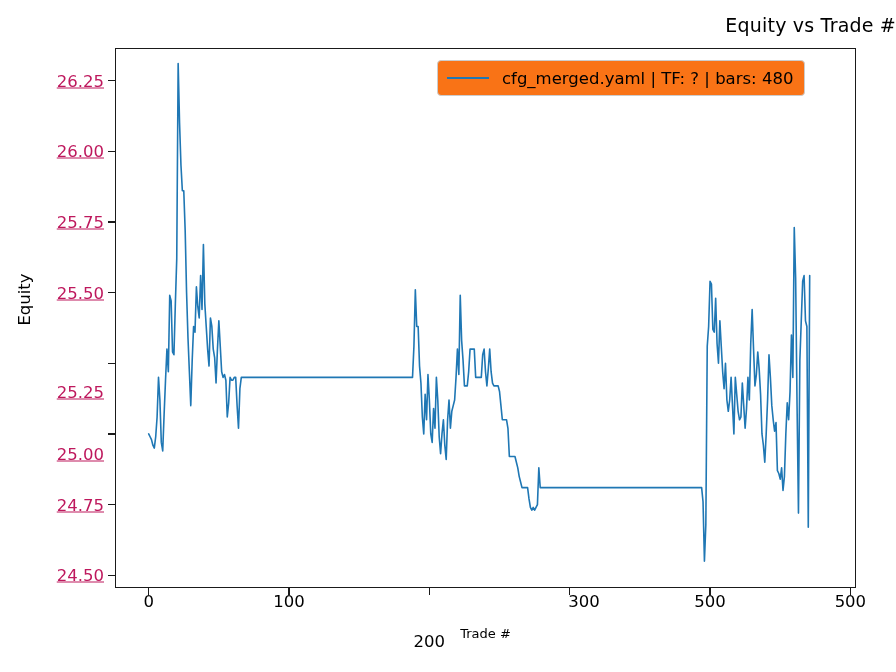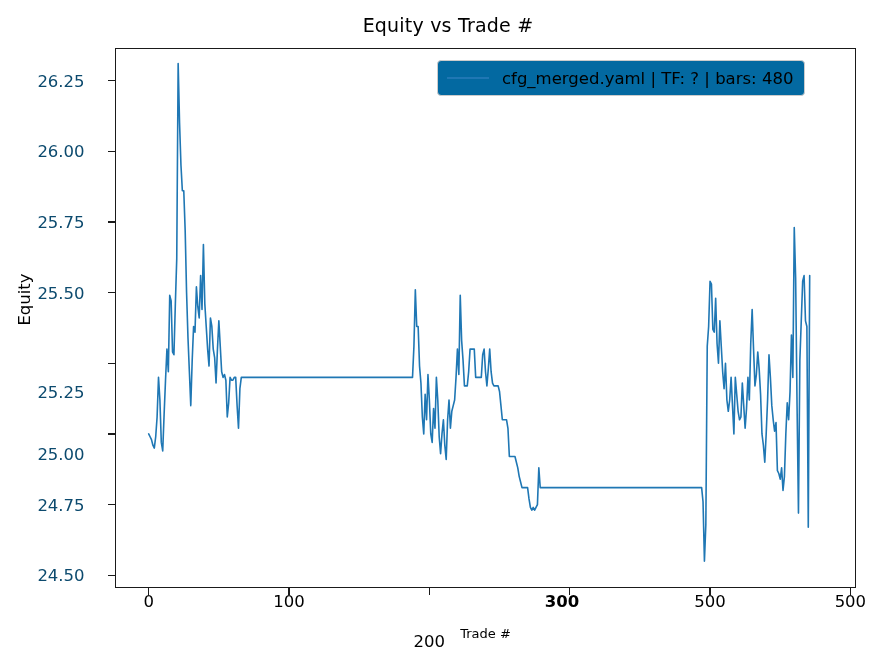--- a/index.html
+++ b/index.html
@@ -17,21 +17,21 @@
     position: relative;
     width: 896px;
     height: 672px;
     background: #ffffff;
   }
   #chart-title {
     position: absolute;
     left: 0;
     top: 14px;
     width: 896px;
-    text-align: center;
+    text-align: right;
     font-size: 19px;
     color: #000000;
     letter-spacing: 0.2px;
   }
   
   #axes-frame {
     position: absolute;
     left: 115px;
     top: 48px;
     width: 741px;
@@ -46,25 +46,26 @@
     top: 48px;
     width: 741px;
     height: 540px;
     overflow: hidden;
   }
   
   .ytick-label {
     position: absolute;
     right: 0;
     width: 86px;
-    text-align: center;
-    font-size: 16.5px;
-    color: #0c4a6e;
+    text-align: right;
+    font-size: 16.5px;
+    color: #be185d;
     transform: translateY(-50%);
     white-space: nowrap;
+    text-decoration: underline;
   }
   #ytick-labels {
     position: absolute;
     left: 0px;
     top: 48px;
     width: 104px;
     height: 540px;
   }
   .ytick-mark {
     position: absolute;
@@ -134,21 +135,21 @@
     position: absolute;
     left: 437px;
     top: 60px;
     height: 36px;
     display: flex;
     align-items: center;
     box-sizing: border-box;
     padding: 0 11px 0 9px;
     border: 1px solid #cccccc;
     border-radius: 4px;
-    background: #0369a1;
+    background: #f97316;
   }
   #legend-line-swatch {
     width: 42px;
     height: 0;
     border-top: 2.4px solid #1f77b4;
     margin-right: 13px;
     flex: none;
   }
   #legend-label {
     font-size: 16.5px;
@@ -197,21 +198,21 @@
       <div class="xtick-mark" style="left: 173.373px;"></div>
       <div class="xtick-mark" style="left: 313.714px;"></div>
       <div class="xtick-mark" style="left: 454.055px;"></div>
       <div class="xtick-mark" style="left: 594.395px;"></div>
       <div class="xtick-mark" style="left: 734.736px;"></div>
     </div>
   <div id="xtick-labels">
       <div class="xtick-label" style="left: 33.6818px;">0</div>
       <div class="xtick-label" style="left: 174.023px;">100</div>
       <div class="xtick-label" style="left: 314.364px; margin-top: 40px;">200</div>
-      <div class="xtick-label" style="left: 447px; font-weight: bold;">300</div>
+      <div class="xtick-label" style="left: 469px;">300</div>
       <div class="xtick-label" style="left: 595.045px;">500</div>
       <div class="xtick-label" style="left: 735.386px;">500</div>
     </div>
   <div id="xlabel">Trade #</div>
 
   <div id="legend">
     <span id="legend-line-swatch" style="border-top-color: rgb(31, 119, 180);"></span>
     <span id="legend-label">cfg_merged.yaml | TF: ? | bars: 480</span>
   </div>
 

